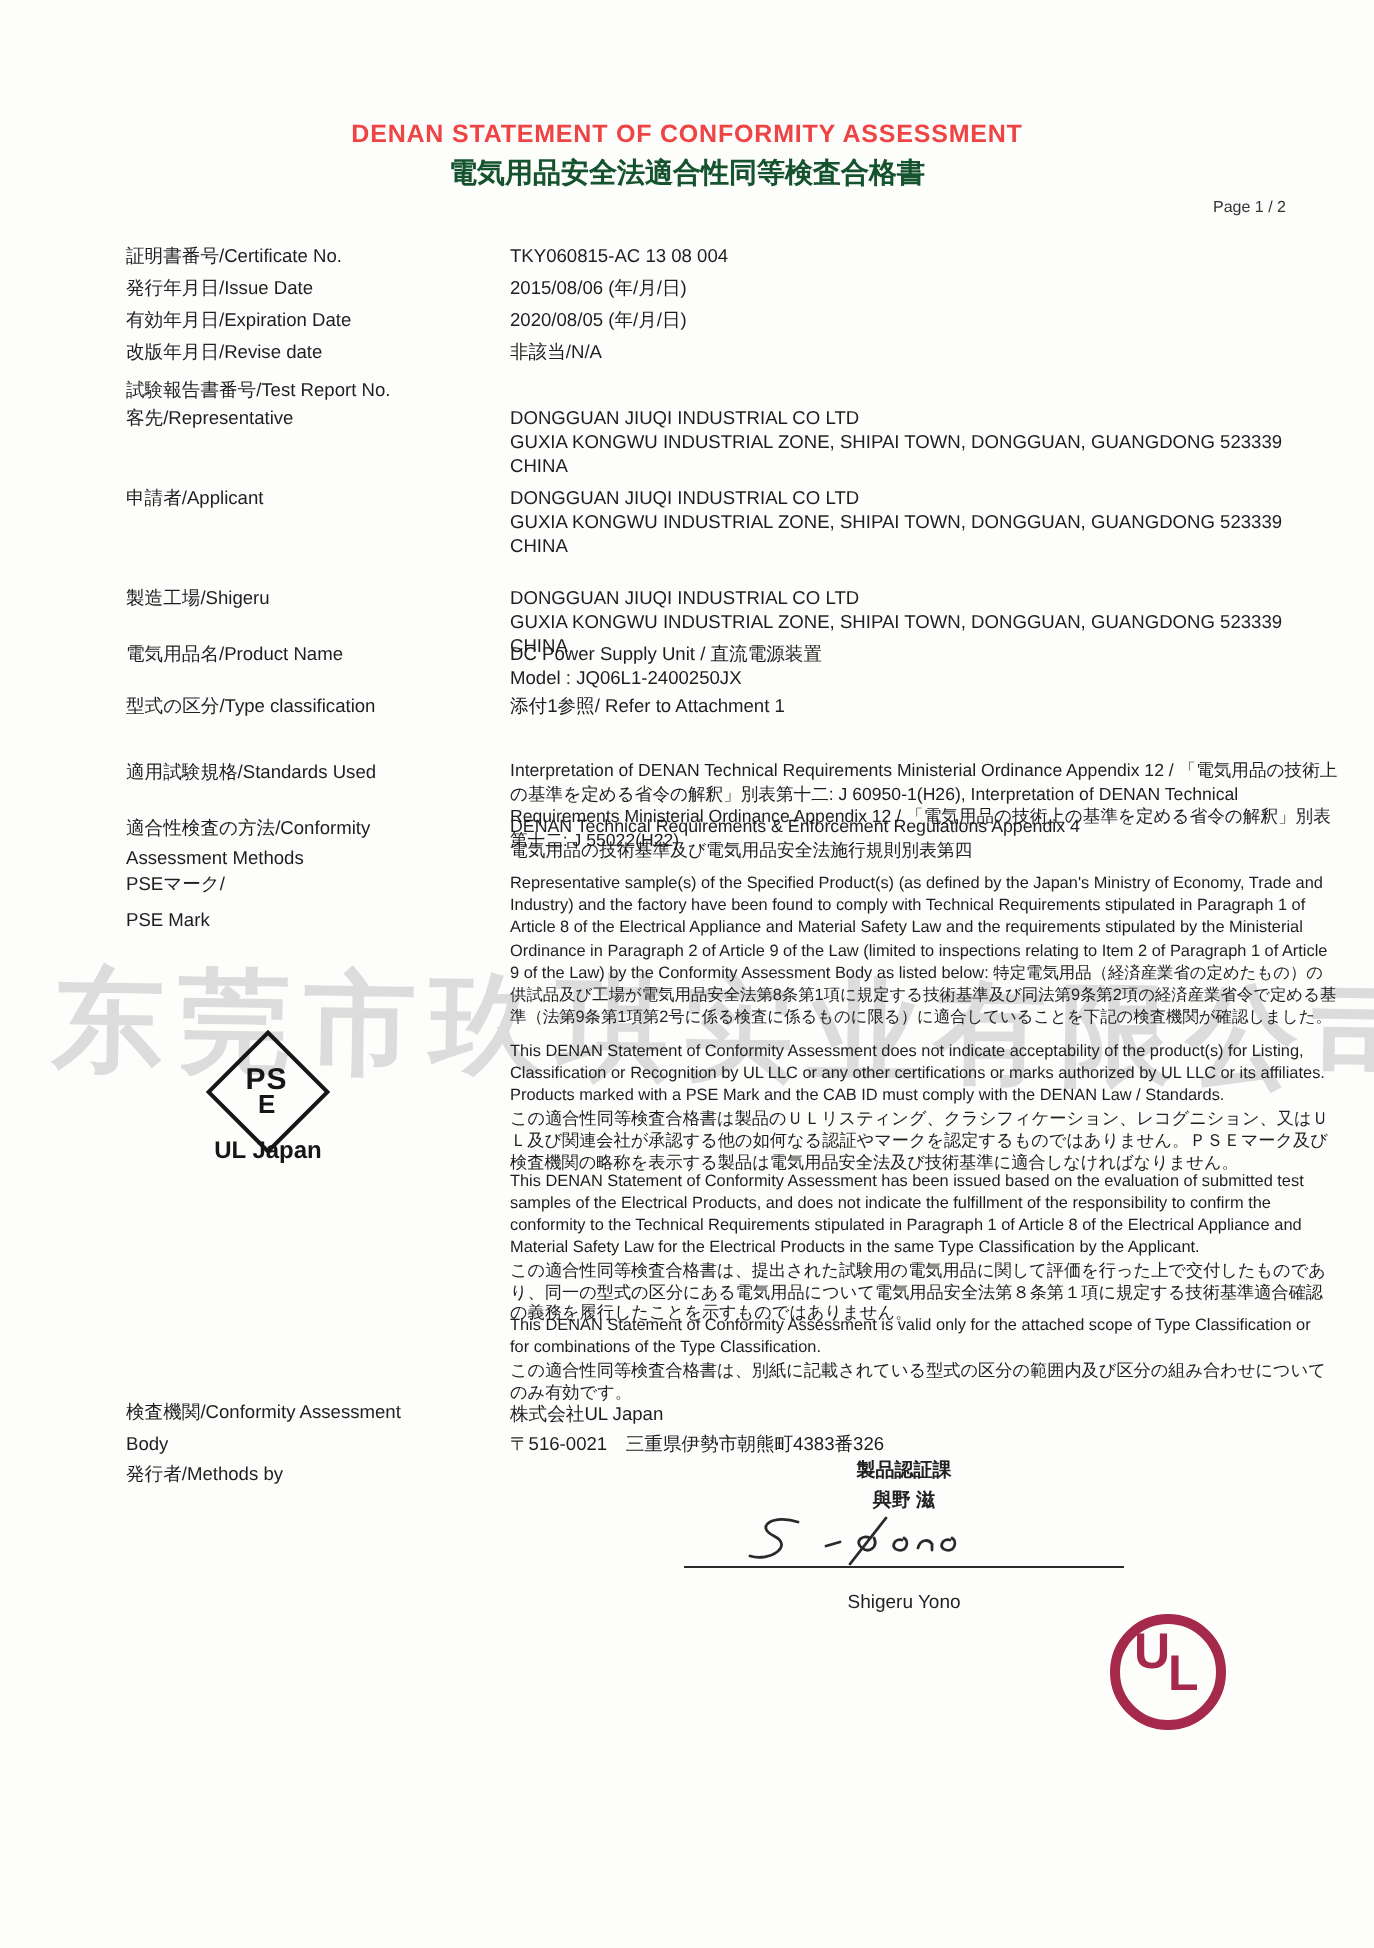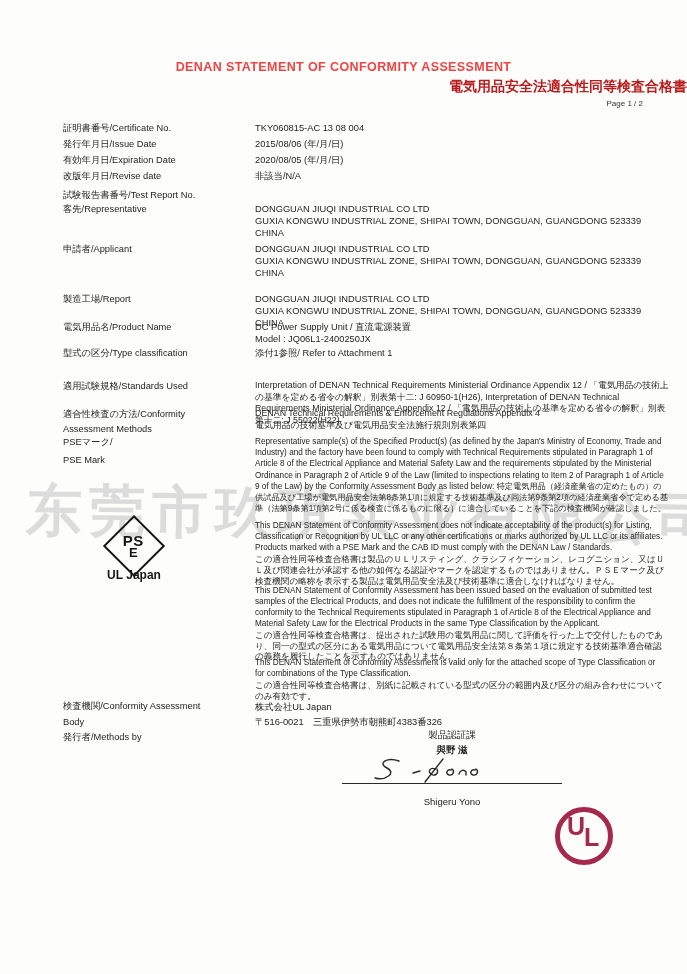--- a/index.html
+++ b/index.html
@@ -21,21 +21,21 @@
     transform:rotate(.8deg);
     z-index:1;user-select:none;
   }
   .content{position:relative;z-index:2;}
   .title{
     position:absolute;left:0;top:60px;width:100%;
     text-align:center;font-weight:bold;font-size:12.5px;letter-spacing:.4px;color:#ef4444;
   }
   .subtitle{
     position:absolute;left:0;top:78px;width:100%;
-    text-align:right;font-weight:bold;font-size:14px;color:#b91c1c;
+    text-align:center;font-weight:bold;font-size:14px;color:#14532d;
   }
   .pageno{position:absolute;top:99px;right:44px;font-size:8px;color:#333;}
   .row{position:absolute;left:63px;width:610px;display:flex;align-items:flex-start;}
   .lbl{width:192px;flex:none;font-size:9.3px;line-height:12px;color:#1e1e1e;}
   .val{width:414px;font-size:9.3px;line-height:12px;color:#1e1e1e;}
   .val .ln{display:block;}
   .small{font-size:8.2px;line-height:11.2px;}
   .para{position:absolute;left:255px;width:412px;font-size:8.2px;line-height:10.9px;color:#1e1e1e;}
   .para .jp{font-size:8.6px;}
   .lbl .l2{display:block;margin-top:3px;}
@@ -49,21 +49,21 @@
   }
   .pse .diamond .in{
     transform:rotate(-45deg);
     font-weight:bold;color:#161616;text-align:center;
   }
   .pse .ps{font-size:15px;line-height:13px;letter-spacing:.5px;display:block;}
   .pse .e{font-size:13px;line-height:12px;display:block;}
   .pse .cap{font-weight:bold;font-size:12px;color:#161616;}
   
   .sig{position:absolute;left:338px;top:729px;width:228px;text-align:center;}
-  .sig .dept{font-size:9.5px;}
+  .sig .dept{font-size:9.5px;font-weight:bold;}
   .sig .name{font-size:9.5px;margin-top:2px;font-weight:bold;}
   .sig svg{display:block;margin:0 auto;}
   .sig .rule{border-top:1.2px solid #2a2a2a;width:220px;margin:0 auto;}
   .sig .roman{font-size:9.5px;margin-top:12px;}
   
   .ul-logo{
     position:absolute;left:555px;top:807px;
     width:48px;height:48px;border-radius:50%;
     border:5px solid #a5294a;
   }
@@ -117,21 +117,21 @@
 
     <div class="row" style="top:243px">
       <div class="lbl">申請者/Applicant</div>
       <div class="val">
         <span class="ln">DONGGUAN JIUQI INDUSTRIAL CO LTD</span>
         <span class="ln">GUXIA KONGWU INDUSTRIAL ZONE, SHIPAI TOWN, DONGGUAN, GUANGDONG 523339 CHINA</span>
       </div>
     </div>
 
     <div class="row" style="top:293px">
-      <div class="lbl">製造工場/Report</div>
+      <div class="lbl">製造工場/Shigeru</div>
       <div class="val">
         <span class="ln">DONGGUAN JIUQI INDUSTRIAL CO LTD</span>
         <span class="ln">GUXIA KONGWU INDUSTRIAL ZONE, SHIPAI TOWN, DONGGUAN, GUANGDONG 523339 CHINA</span>
       </div>
     </div>
 
     <div class="row" style="top:321px">
       <div class="lbl">電気用品名/Product Name</div>
       <div class="val">
         <span class="ln">DC Power Supply Unit / 直流電源装置</span>

